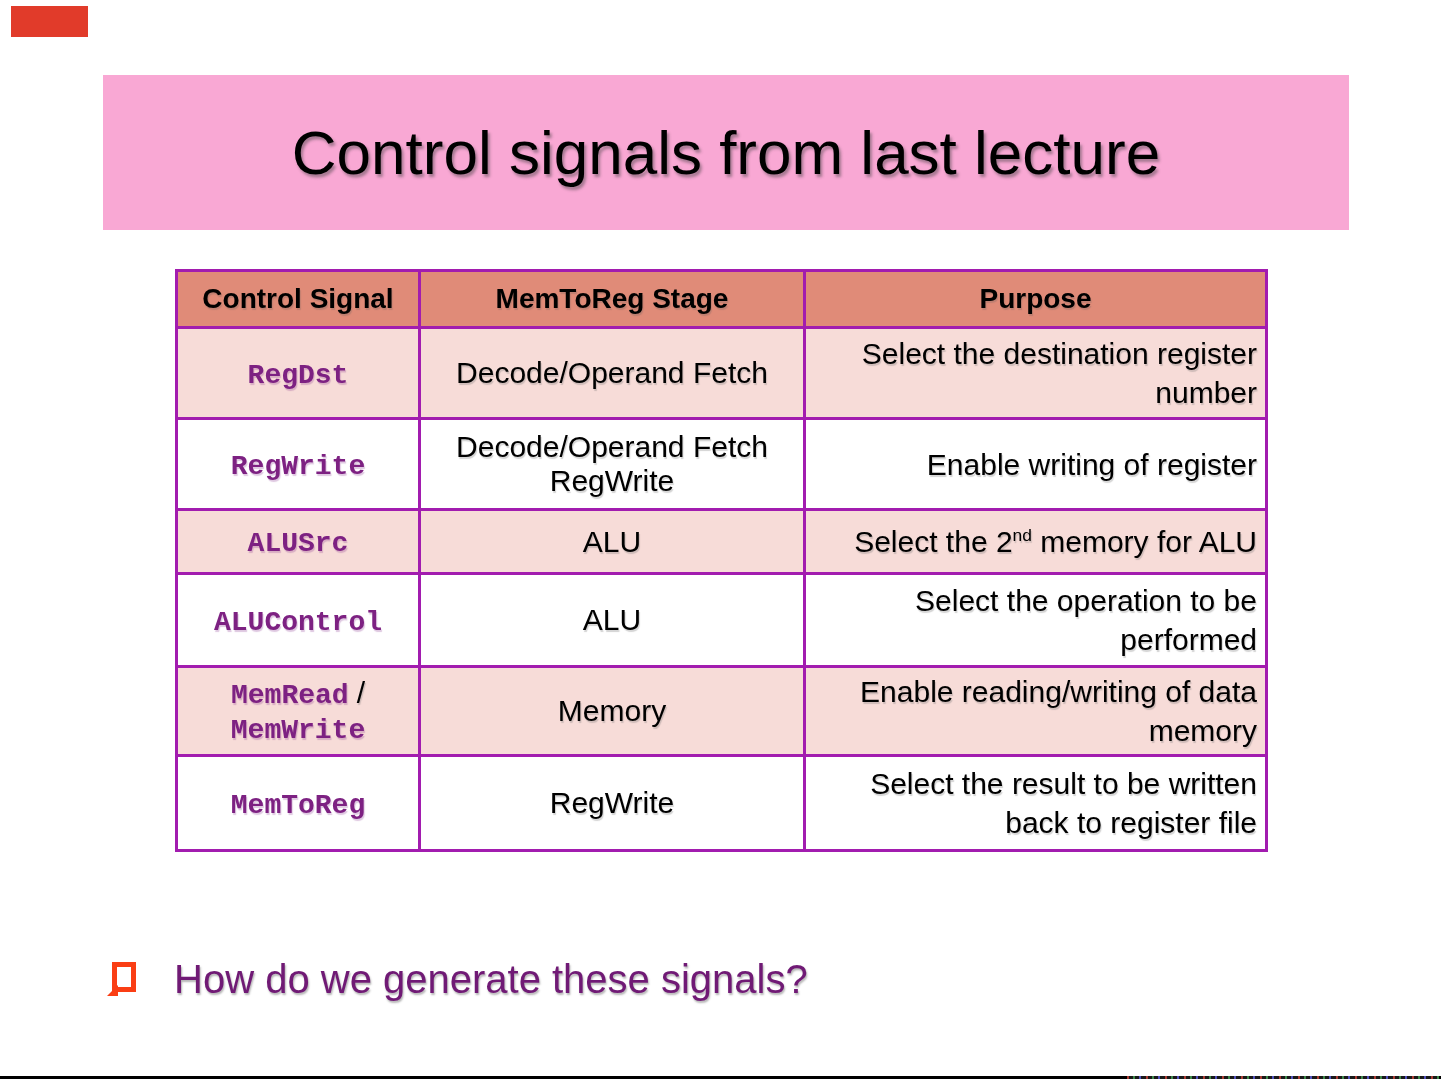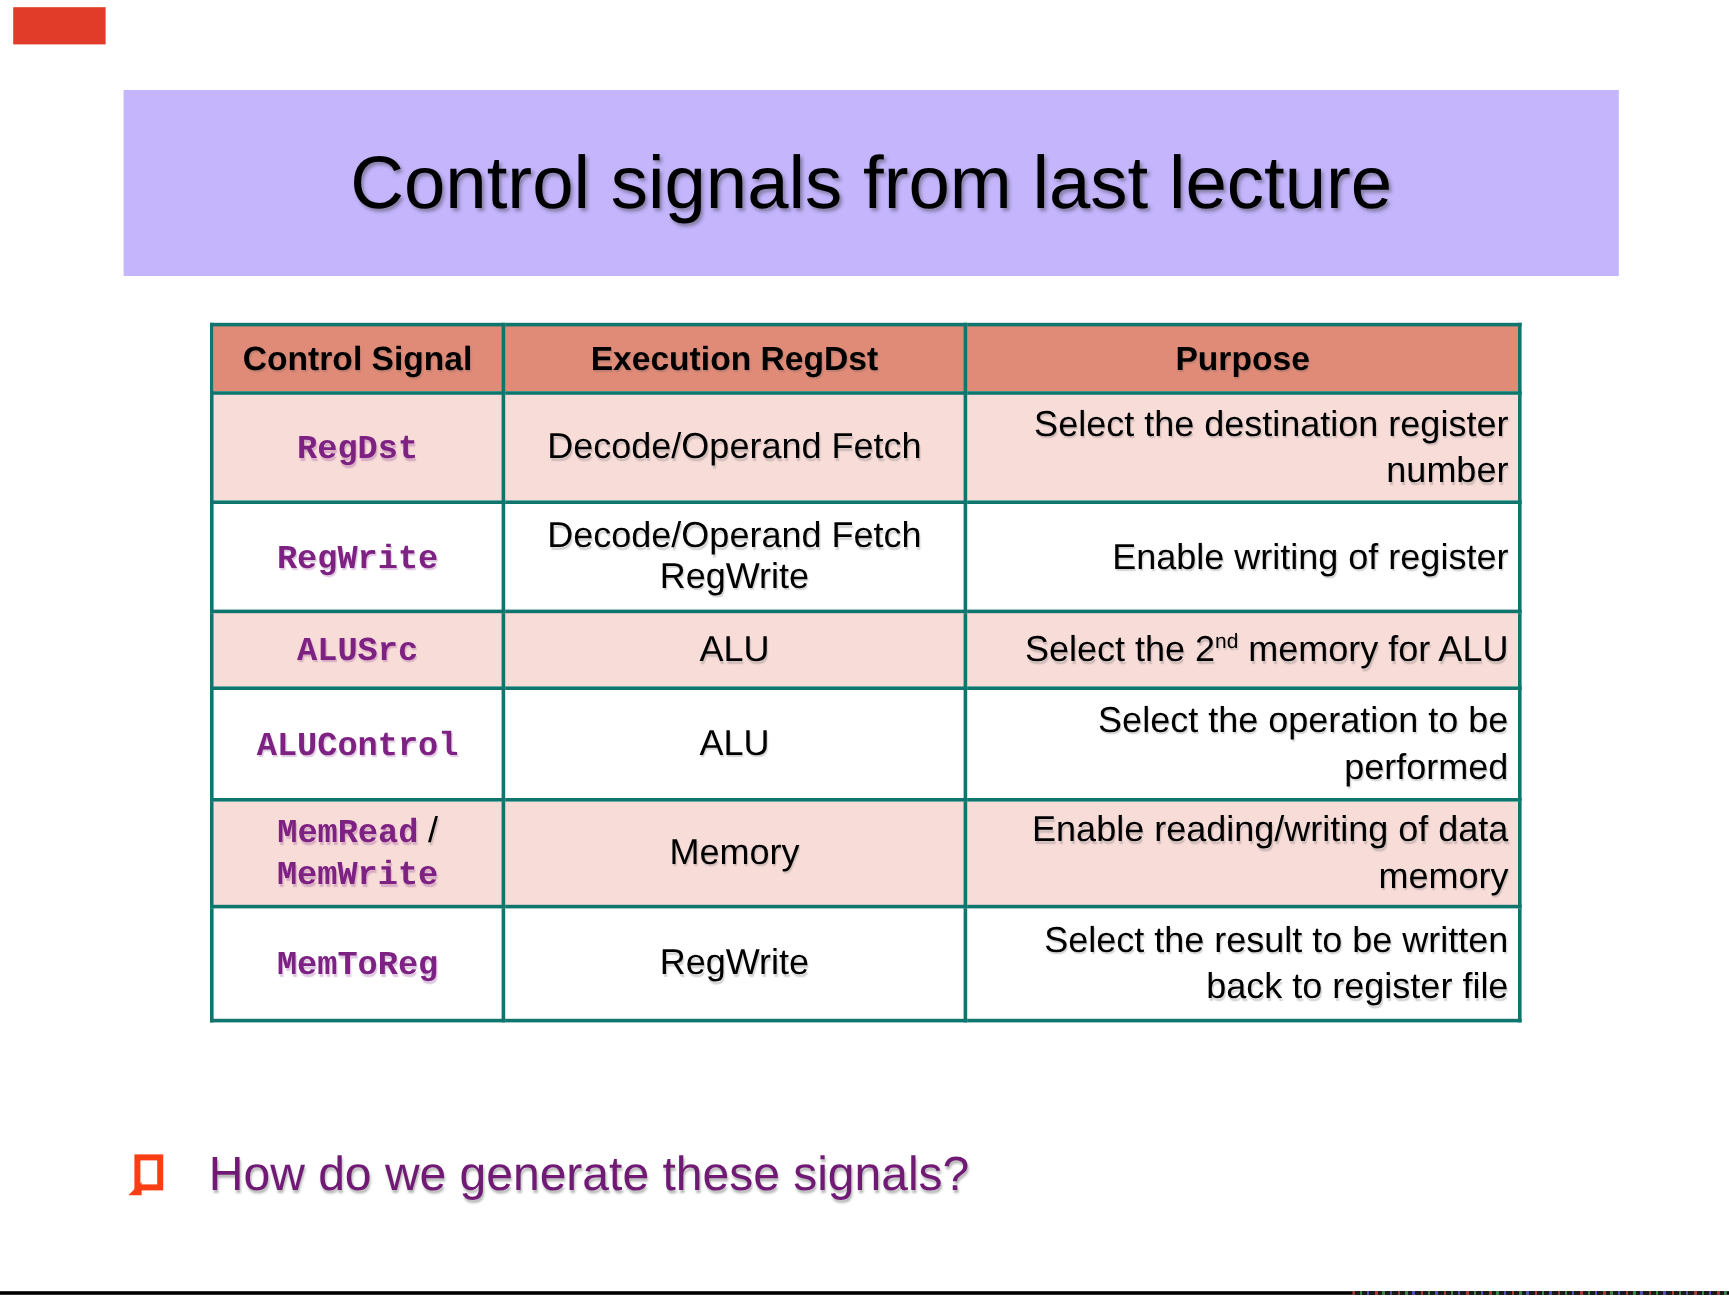--- a/index.html
+++ b/index.html
@@ -7,31 +7,31 @@
     position:relative; width:1441px; height:1081px; background:#ffffff;
     font-family:"Liberation Sans", sans-serif; overflow:hidden; color:#000;
   }
 
   
   .red-marker { position:absolute; left:11px; top:6px; width:77px; height:31px; background:#e13b2a; }
 
   
   .title-band {
     position:absolute; left:103px; top:75px; width:1246px; height:155px;
-    background:#c4b5fd; display:flex; align-items:center; justify-content:center;
+    background:#f9a8d4; display:flex; align-items:center; justify-content:center;
   }
   .title-band h1 {
     margin:0; font-size:62px; font-weight:400; color:#000;
     text-shadow:2px 3px 3px rgba(60,60,60,.45); white-space:nowrap;
   }
 
   
   .table-wrap { position:absolute; left:175px; top:269px; }
   table { border-collapse:collapse; table-layout:fixed; }
-  th, td { border:3px solid #0f766e; vertical-align:middle; overflow:hidden; }
+  th, td { border:3px solid #a21caf; vertical-align:middle; overflow:hidden; }
   thead th {
     background:#e08b78; height:52px; font-size:28px; font-weight:bold;
     text-align:center; text-shadow:1px 2px 1px rgba(90,90,90,.25);
   }
   td { font-size:30px; text-shadow:1px 2px 1px rgba(110,110,110,.3); }
   td.c { text-align:center; }
   td.p { text-align:right; padding:4px 8px 4px 13px; line-height:1.3; }
   tbody tr.pink td { background:#f7dcd8; }
   tbody tr.white td { background:#ffffff; }
   tbody tr:nth-child(1) { height:91px; }
@@ -87,21 +87,21 @@
   <div class="table-wrap">
     <table>
       <colgroup>
         <col style="width:243px">
           <col style="width:385px">
           <col style="width:462px">
       </colgroup>
       <thead>
         <tr>
           <th>Control Signal</th>
-          <th>Execution RegDst</th>
+          <th>MemToReg Stage</th>
           <th>Purpose</th>
         </tr>
       </thead>
       <tbody>
         <tr class="pink">
           <td class="c"><span class="sig">RegDst</span></td>
           <td class="c">Decode/Operand Fetch</td>
           <td class="p">Select the destination register number</td>
         </tr>
         <tr class="white">

